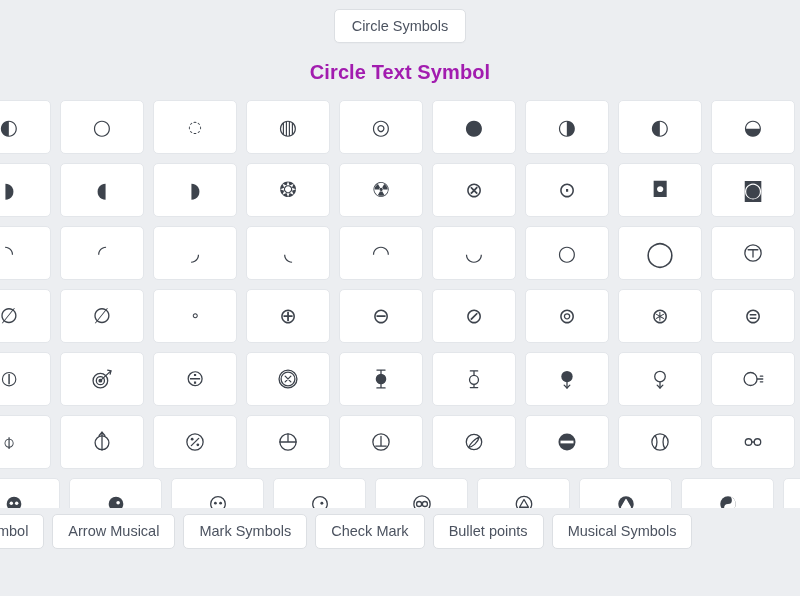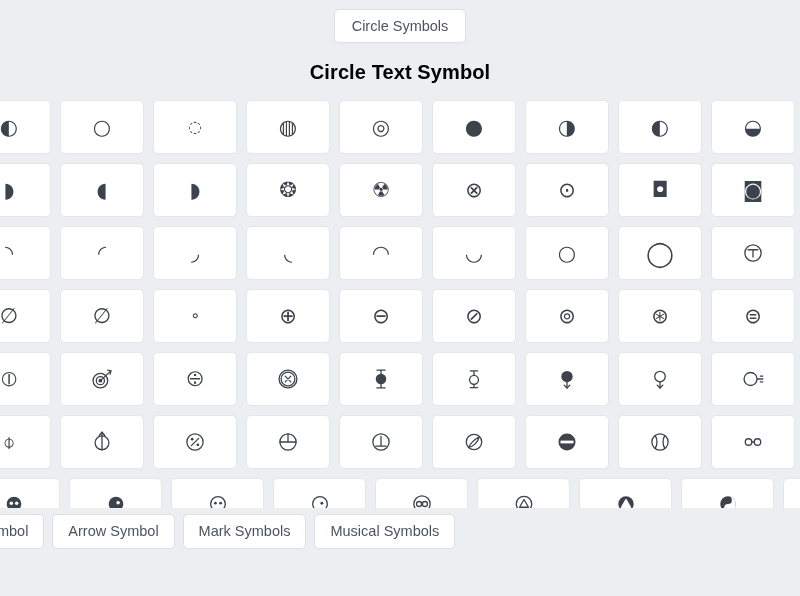--- a/index.html
+++ b/index.html
@@ -39,21 +39,21 @@
     cursor: pointer;
     box-shadow: 0 1px 1px rgba(0,0,0,0.02);
   }
 
   
   .heading {
     flex: 0 0 auto;
     text-align: center;
     font-size: 20px;
     font-weight: bold;
-    color: #000000;
+    color: #a21caf;
     letter-spacing: .1px;
     padding: 9px 8px 16px;
   }
 
   
   .grid-region {
     flex: 1 1 auto;
     overflow: hidden;
     position: relative;
   }
@@ -478,19 +478,21 @@
             </span>
           </div>
           <div class="cell"></div>
         </div>
       </div>
   </div>
 
   <div class="tabbar-region">
     <div class="tabbar" id="tabbar">
         <div class="tab">Symbol</div>
-        <div class="tab">Arrow Symbol</div>
+        <div class="tab">Arrow Musical</div>
         <div class="tab">Mark Symbols</div>
+        <div class="tab">Check Mark</div>
+        <div class="tab">Bullet points</div>
         <div class="tab">Musical Symbols</div>
       </div>
   </div>
 
 </div>
 
 </body></html>

